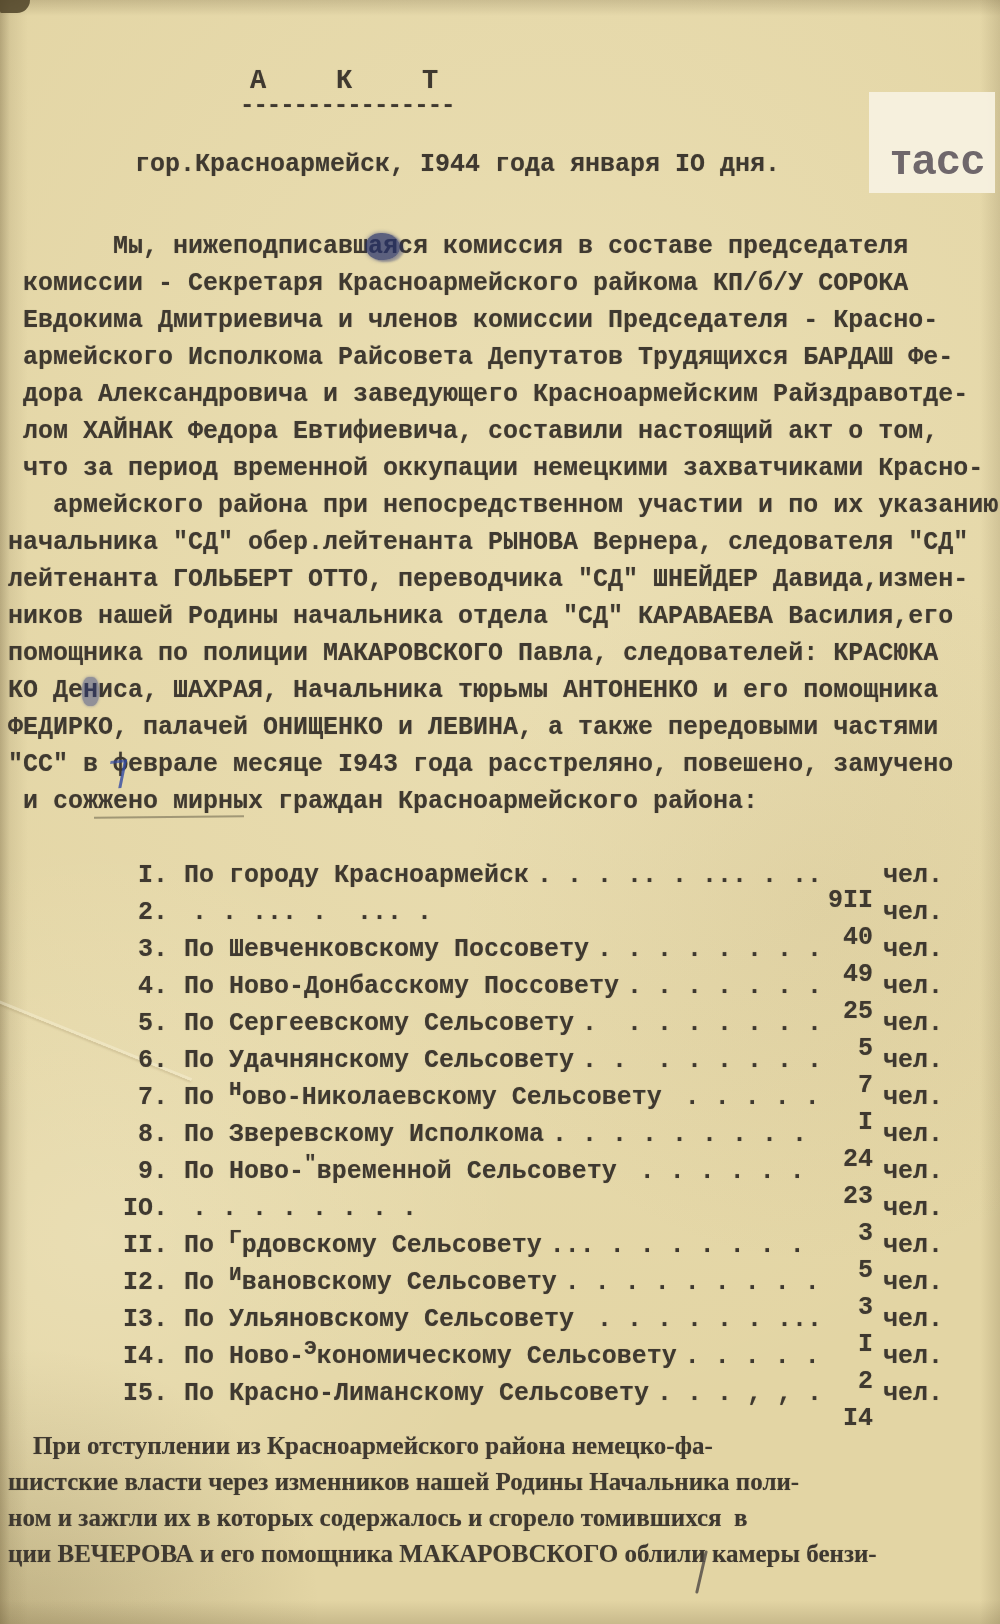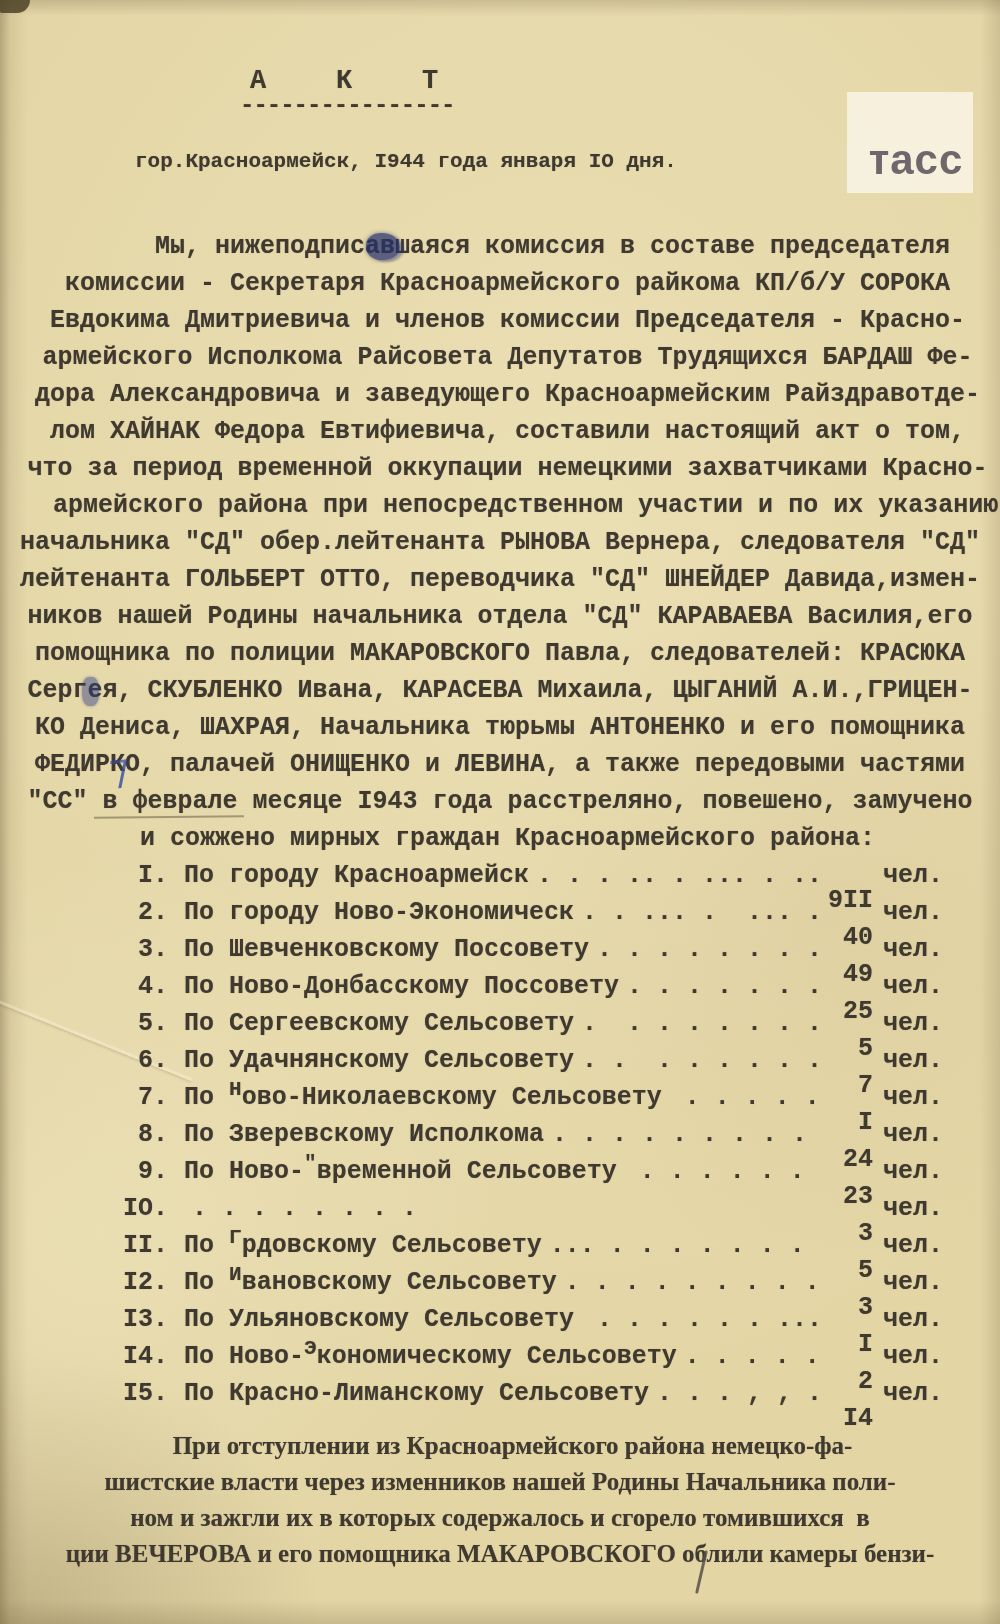--- a/index.html
+++ b/index.html
@@ -18,29 +18,29 @@
   }
   .tw{
     font-family:"Liberation Mono","DejaVu Sans Mono",monospace;
     font-weight:bold;color:#3f3930;
     text-shadow:0 0 1px rgba(63,57,48,.38);
   }
   .corner-speck{position:absolute;left:0;top:0;width:30px;height:13px;background:#4e4227;border-radius:0 0 14px 2px;opacity:.85;}
   .crease{position:absolute;left:-30px;top:1035px;width:230px;height:3px;background:rgba(255,252,235,.30);transform:rotate(22deg);box-shadow:0 2px 2px rgba(120,100,60,.18);}
   .title{position:absolute;left:250px;top:66px;font-size:27px;white-space:pre;letter-spacing:1px;}
   .title-underline{position:absolute;left:240px;top:92px;font-size:24px;letter-spacing:-1px;white-space:pre;}
-  .dateline{position:absolute;left:135px;top:150px;font-size:21px;white-space:pre;}
+  .dateline{position:absolute;left:135px;top:150px;font-size:25px;white-space:pre;}
   .tass{
-    position:absolute;left:847px;top:92px;width:126px;height:101px;
+    position:absolute;left:869px;top:92px;width:126px;height:101px;
     background:rgba(247,242,226,.92);
     display:flex;align-items:flex-end;justify-content:center;
     padding-bottom:12px;box-sizing:border-box;padding-left:12px;
   }
   .tass span{font-family:"Liberation Sans",sans-serif;font-weight:bold;font-size:42px;line-height:1;color:#6f676b;letter-spacing:1px;}
-  .para{position:absolute;left:8px;width:984px;text-align:center;}
+  .para{position:absolute;left:8px;width:984px;}
   .para1{top:228px;}
   .para2{top:1428px;font-family:Liberation Serif, serif;}
   .para1 .line{white-space:pre;font-size:25px;line-height:37px;height:37px;}
   .para2 .line{white-space:pre;font-size:25px;line-height:36px;height:36px;}
   .list{position:absolute;left:112px;top:857px;width:833px;}
   .row{display:flex;font-size:25px;line-height:37px;height:37px;}
   .num{width:56px;text-align:right;flex:none;}
   .colgap{width:16px;flex:none;}
   .itext{white-space:pre;flex:none;}
   .sup{display:inline-block;transform:translateY(-9px);font-size:21px;}
@@ -89,21 +89,20 @@
       <div class="line">   армейского района при непосредственном участии и по их указанию</div>
 
       <div class="line">начальника "СД" обер.лейтенанта РЫНОВА Вернера, следователя "СД"</div>
 
       <div class="line">лейтенанта ГОЛЬБЕРТ ОТТО, переводчика "СД" ШНЕЙДЕР Давида,измен-</div>
 
       <div class="line">ников нашей Родины начальника отдела "СД" КАРАВАЕВА Василия,его</div>
 
       <div class="line">помощника по полиции МАКАРОВСКОГО Павла, следователей: КРАСЮКА</div>
 
-      <div class="line">Сергея, СКУБЛЕНКО Ивана, КАРАСЕВА Михаила, ЦЫГАНИЙ А.И.,ГРИЦЕН-</div>
 
       <div class="line">КО Дениса, ШАХРАЯ, Начальника тюрьмы АНТОНЕНКО и его помощника</div>
 
       <div class="line">ФЕДИРКО, палачей ОНИЩЕНКО и ЛЕВИНА, а также передовыми частями</div>
 
       <div class="line">"СС" в феврале месяце I943 года расстреляно, повешено, замучено</div>
 
       <div class="line"> и сожжено мирных граждан Красноармейского района:</div>
     </div>
 
@@ -114,21 +113,20 @@
         <span class="colgap"></span>
         <span class="itext"><span>По городу Красноармейск</span><span class="sup"></span><span></span></span>
         <span class="dots">. . . .. . ... . ..</span>
         <span class="val">9II</span>
         <span class="unit">чел.</span>
       </div>
 
       <div class="row">
         <span class="num">2.</span>
         <span class="colgap"></span>
-        <span class="itext"><span>По городу Ново-Экономическ</span><span class="sup"></span><span></span></span>
         <span class="dots">. . ... .  ... .</span>
         <span class="val">40</span>
         <span class="unit">чел.</span>
       </div>
 
       <div class="row">
         <span class="num">3.</span>
         <span class="colgap"></span>
         <span class="itext"><span>По Шевченковскому Поссовету</span><span class="sup"></span><span></span></span>
         <span class="dots">. . . . . . . .</span>

